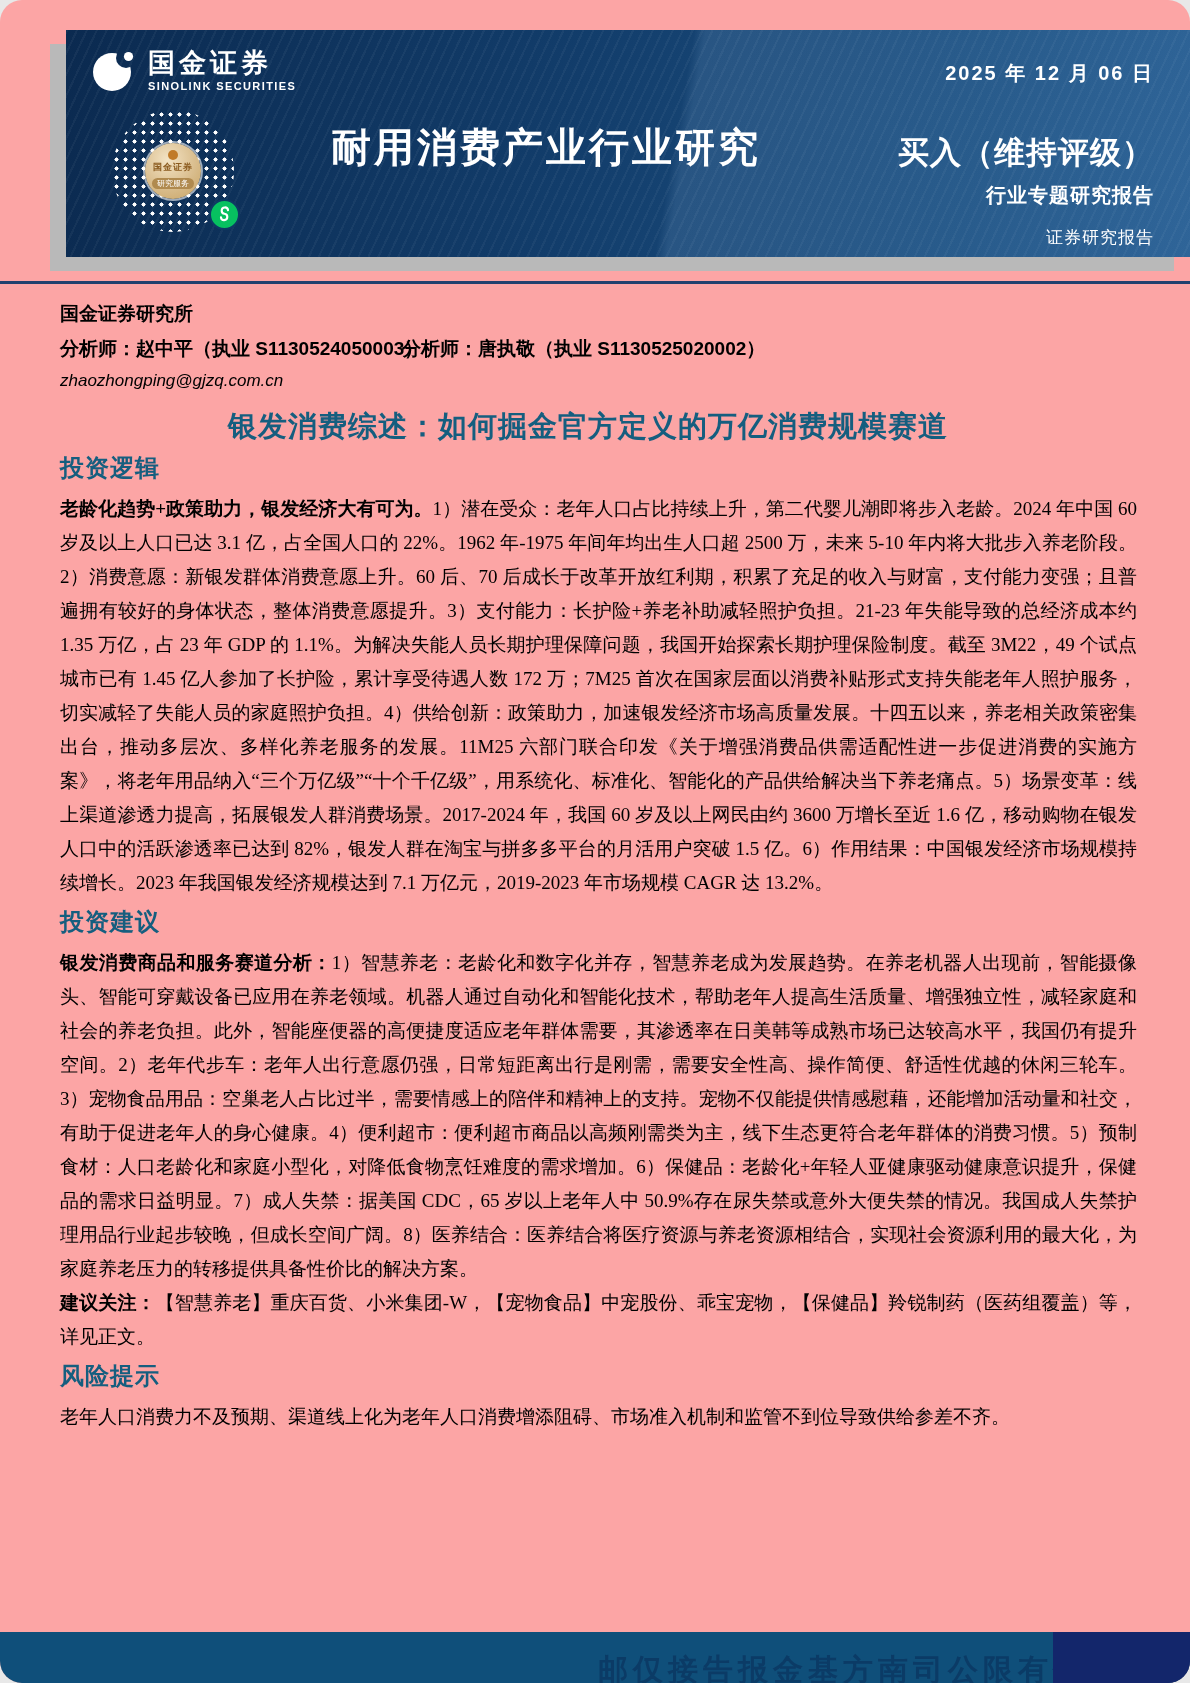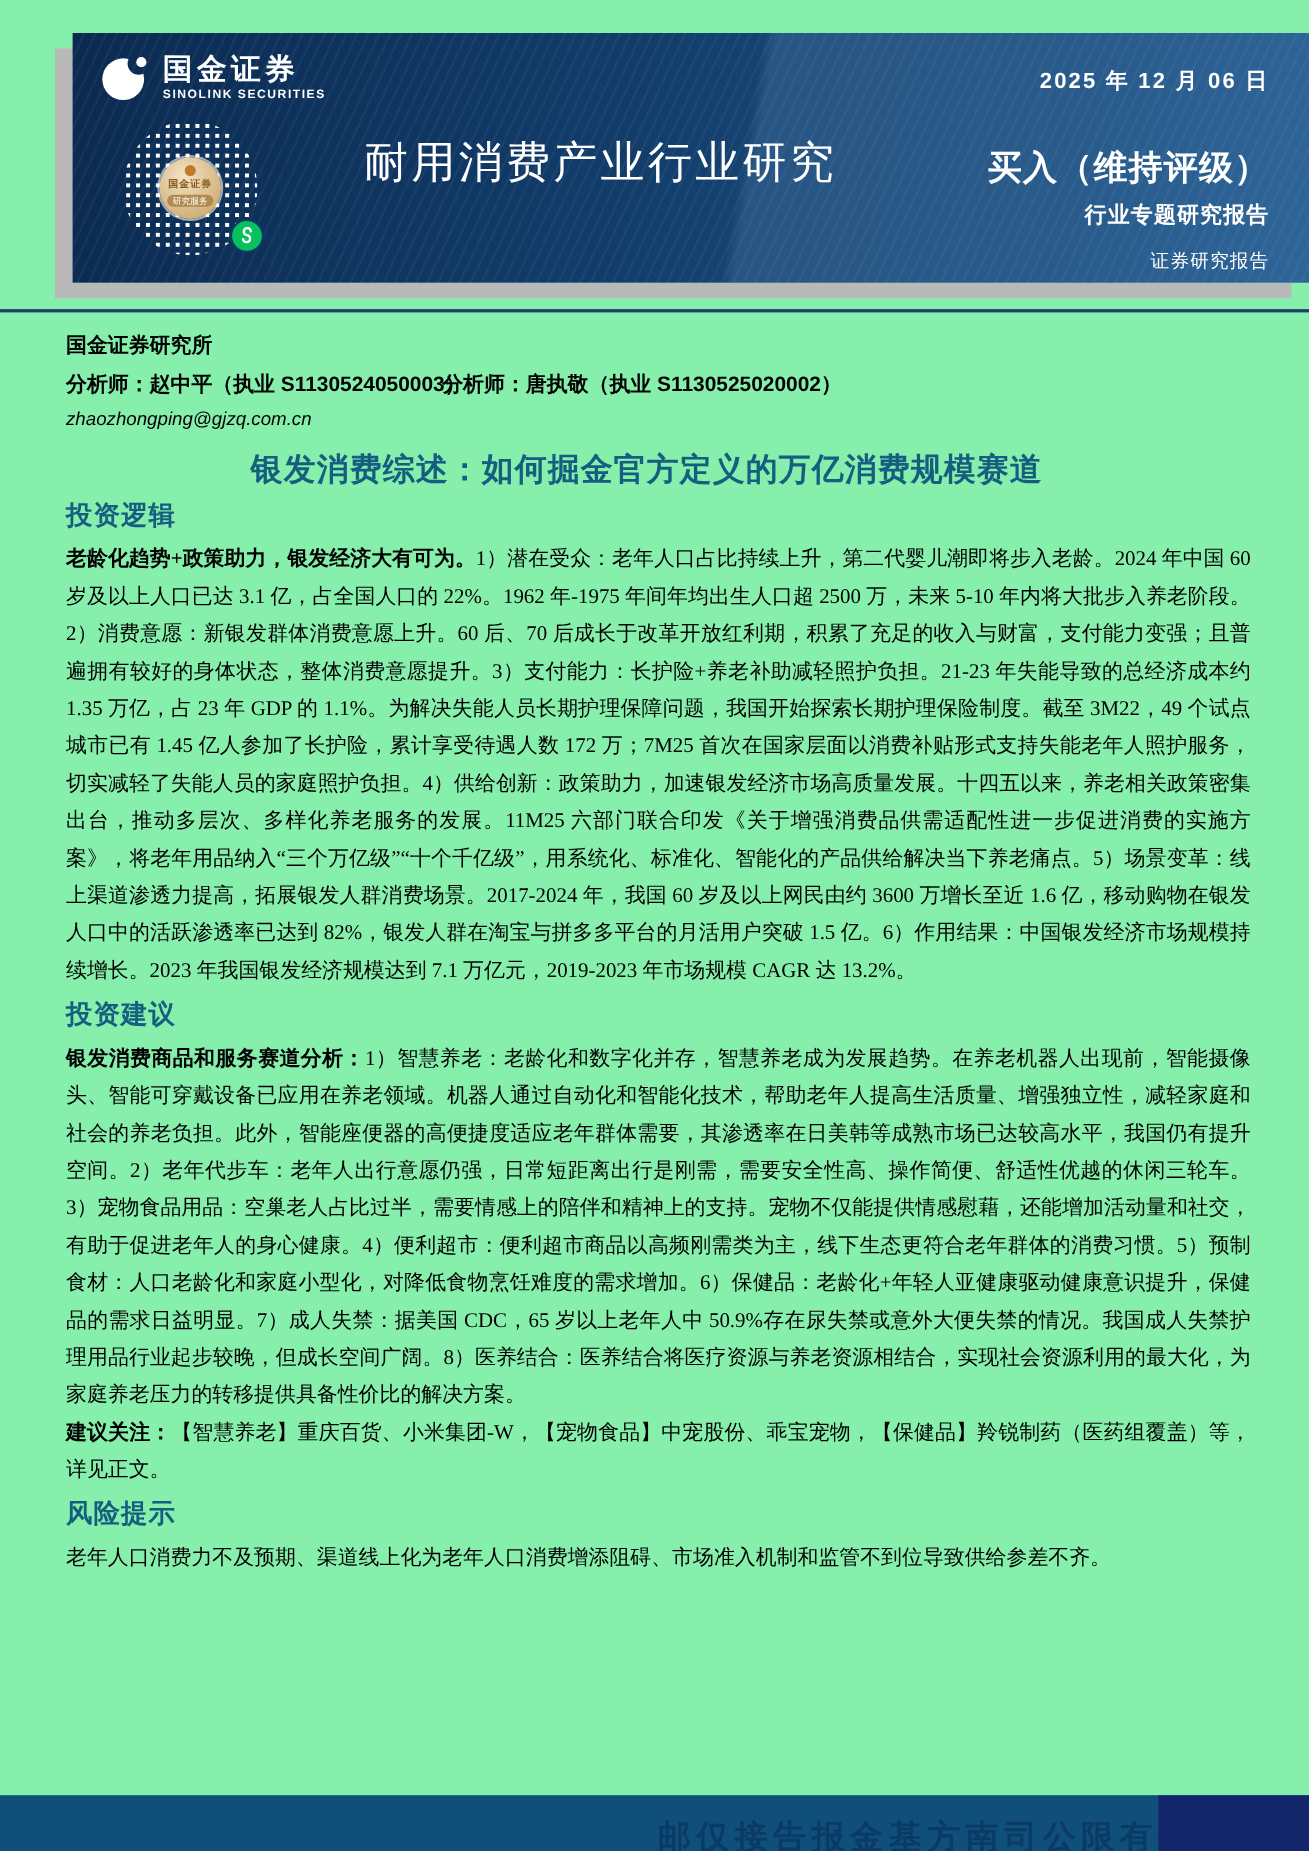--- a/index.html
+++ b/index.html
@@ -1,32 +1,32 @@
 <!DOCTYPE html>
 <html><head>
 <meta charset="utf-8">
 <style>
   html,body{margin:0;padding:0;background:#e8e8e8;}
-  .page{position:relative;width:1190px;height:1683px;background:#86efac;overflow:hidden;
-        font-family:"Liberation Sans",sans-serif;margin:0 auto;}
+  .page{position:relative;width:1190px;height:1683px;background:#fca5a5;overflow:hidden;
+        font-family:"Liberation Sans",sans-serif;margin:0 auto;border-radius:22px;}
 
   
   .band{position:absolute;left:66px;top:30px;width:1124px;height:227px;
         background:
           linear-gradient(100deg, rgba(255,255,255,0) 54%, rgba(140,180,220,0.16) 55%, rgba(90,140,190,0.10) 100%),
           repeating-linear-gradient(115deg, rgba(255,255,255,0.045) 0 2px, rgba(255,255,255,0) 2px 9px),
           linear-gradient(100deg,#0b2a50 0%,#123d6b 45%,#1d5182 80%,#2a6094 100%);
         box-shadow:-16px 14px 0 0 #b9b9b9;}
   .brand{position:absolute;left:26px;top:18px;display:flex;align-items:flex-start;}
   .brand .mark{width:46px;height:46px;margin-right:10px;}
   .brand-cn{color:#fff;font-size:27px;font-weight:bold;letter-spacing:4px;line-height:30px;}
   .brand-en{color:#fff;font-size:11px;font-weight:bold;letter-spacing:1.4px;margin-top:2px;}
   .hdr-date{position:absolute;right:36px;top:30px;color:#fff;font-size:20px;font-weight:bold;letter-spacing:2px;}
   .hdr-title{position:absolute;left:170px;top:90px;width:620px;text-align:center;color:#fff;
-             font-size:40px;font-weight:normal;letter-spacing:3px;}
+             font-size:40px;font-weight:bold;letter-spacing:3px;}
   .hdr-rating{position:absolute;right:36px;top:102px;color:#fff;font-size:31px;font-weight:bold;letter-spacing:1px;}
   .hdr-type{position:absolute;right:36px;top:152px;color:#fff;font-size:20px;font-weight:bold;letter-spacing:1px;}
   .hdr-tag{position:absolute;right:36px;top:196px;color:#fff;font-size:17px;letter-spacing:1px;}
 
   
   .qr{position:absolute;left:46px;top:80px;width:122px;height:122px;border-radius:50%;
       background:radial-gradient(#ffffff 30%, rgba(255,255,255,0) 34%) 0 0/9px 9px;}
   .qr-badge{position:absolute;left:33px;top:33px;width:56px;height:56px;border-radius:50%;
             background:radial-gradient(circle at 40% 30%, #f3e3c4 0%, #d9bd8d 55%, #c8a362 100%);
             box-shadow:0 0 0 2px rgba(255,255,255,0.6);text-align:center;overflow:hidden;}

